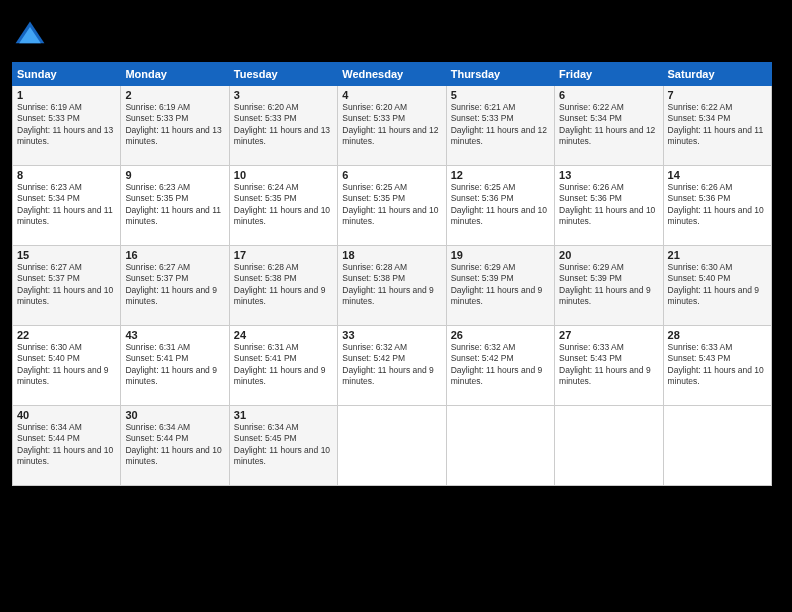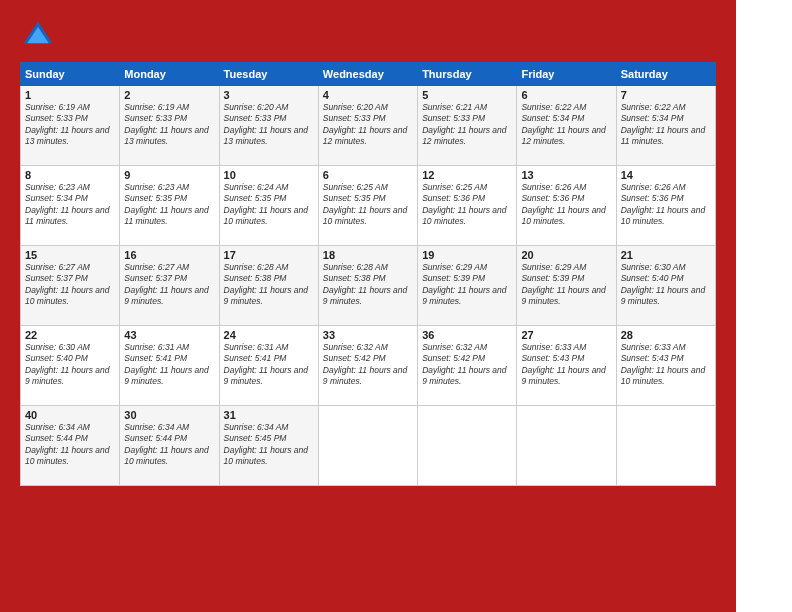--- a/index.html
+++ b/index.html
@@ -4,24 +4,24 @@
   <style>
     * { margin: 0; padding: 0; box-sizing: border-box; }
     body {
       font-family: Arial, sans-serif;
       background: #fff;
       width: 792px;
       height: 612px;
       overflow: hidden;
     }
     .page {
-      width: 736px;
+      width: 792px;
       height: 612px;
-      padding: 18px 20px 10px 20px;
-      background: #b91c1c;
+      padding: 18px 20px 10px 12px;
+      background: #000000;
     }
     .header-row {
       display: flex;
       justify-content: space-between;
       align-items: flex-start;
       margin-bottom: 8px;
     }
     .logo {
       display: flex;
       align-items: center;
@@ -91,21 +91,20 @@
       font-size: 11px;
       font-weight: bold;
       color: #222;
       display: block;
       margin-bottom: 1px;
     }
     .day-info {
       font-size: 8.5px;
       color: #333;
       line-height: 1.35;
-      font-style: italic;
     }
     .empty-cell {
       background: #fff !important;
     }
   </style>
 </head>
 <body>
 
 <div class="page">
   <div class="header-row">
@@ -239,21 +238,21 @@
       </td>
           <td>
         <span class="day-num">24</span>
         <div class="day-info">Sunrise: 6:31 AM<br>Sunset: 5:41 PM<br>Daylight: 11 hours and 9 minutes.</div>
       </td>
           <td>
         <span class="day-num">33</span>
         <div class="day-info">Sunrise: 6:32 AM<br>Sunset: 5:42 PM<br>Daylight: 11 hours and 9 minutes.</div>
       </td>
           <td>
-        <span class="day-num">36</span>
+        <span class="day-num">26</span>
         <div class="day-info">Sunrise: 6:32 AM<br>Sunset: 5:42 PM<br>Daylight: 11 hours and 9 minutes.</div>
       </td>
           <td>
         <span class="day-num">27</span>
         <div class="day-info">Sunrise: 6:33 AM<br>Sunset: 5:43 PM<br>Daylight: 11 hours and 9 minutes.</div>
       </td>
           <td>
         <span class="day-num">28</span>
         <div class="day-info">Sunrise: 6:33 AM<br>Sunset: 5:43 PM<br>Daylight: 11 hours and 10 minutes.</div>
       </td>

